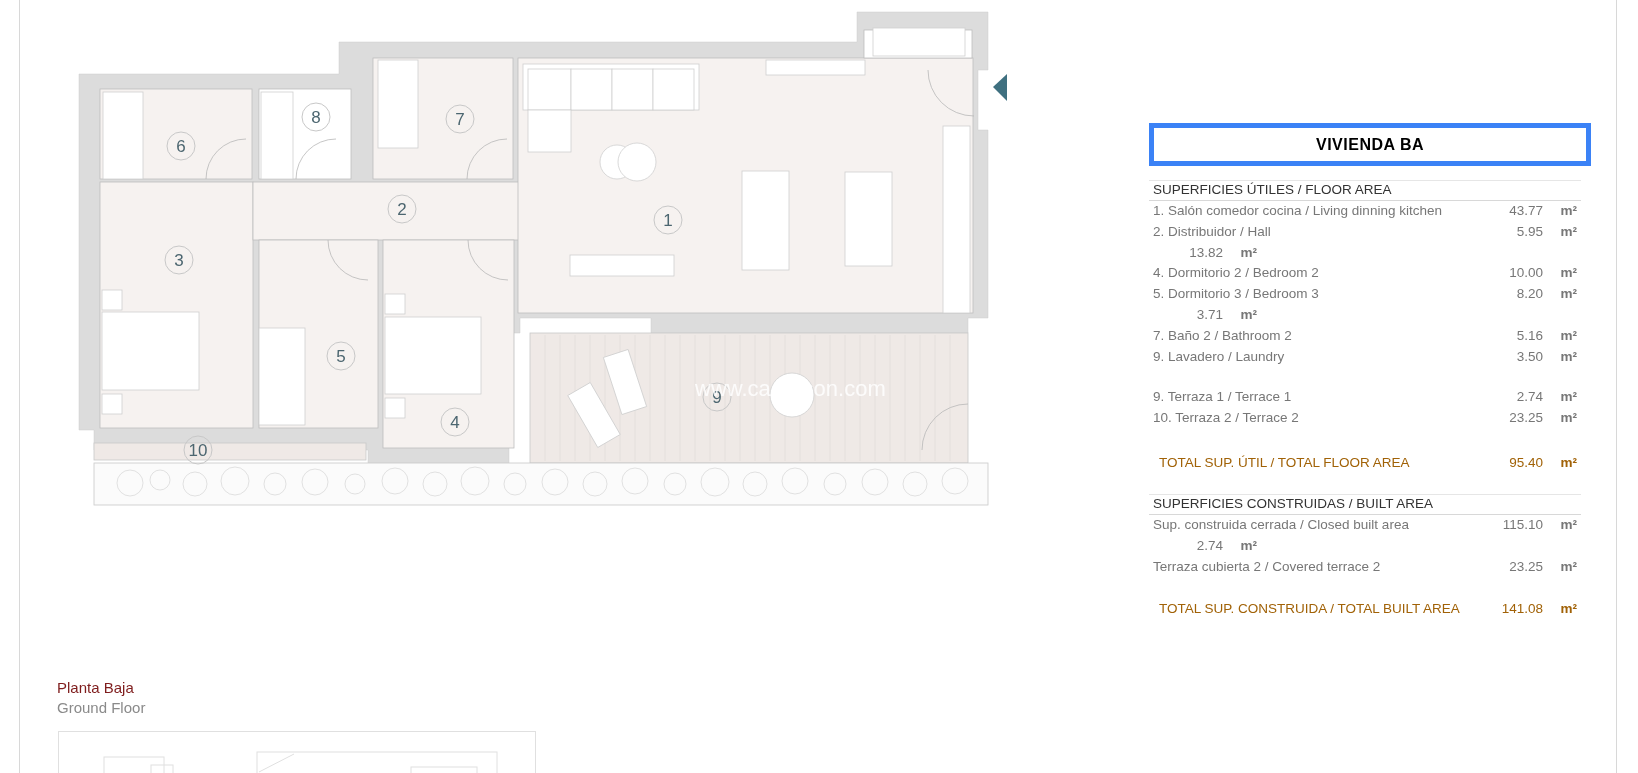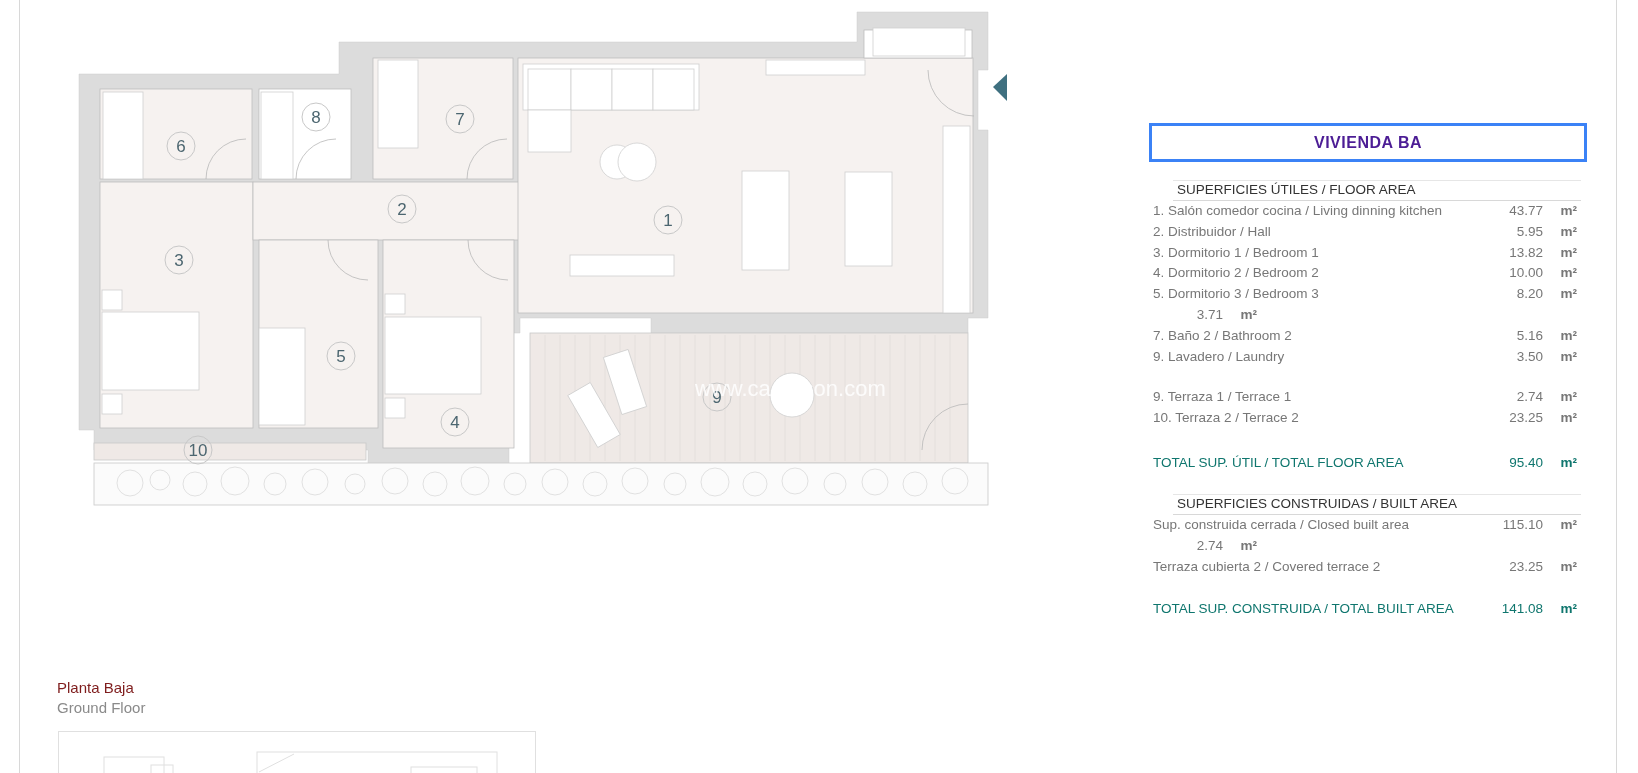--- a/index.html
+++ b/index.html
@@ -2,29 +2,29 @@
 <html><head>
 <meta charset="utf-8">
 <style>
   html,body{margin:0;padding:0;background:#fff;}
   body{width:1638px;height:773px;position:relative;overflow:hidden;font-family:"Liberation Sans",sans-serif;}
   .frame-l{position:absolute;left:19px;top:0;width:1px;height:773px;background:#d8d8d8;}
   .frame-r{position:absolute;left:1616px;top:0;width:1px;height:773px;background:#d8d8d8;}
   svg.plan{position:absolute;left:0;top:0;}
   .num{font-family:"Liberation Sans",sans-serif;font-size:17px;fill:#4c6670;text-anchor:middle;dominant-baseline:central;}
   .wm{font-family:"Liberation Sans",sans-serif;font-size:22px;fill:#ffffff;opacity:.85;}
-  .title-box{position:absolute;left:1149px;top:123px;width:432px;height:33px;border:3px solid #3b82f6;display:flex;align-items:center;justify-content:center;font-weight:bold;font-size:16px;color:#4c1d95;letter-spacing:.5px;}
+  .title-box{position:absolute;left:1149px;top:123px;width:432px;height:33px;border:5px solid #3b82f6;display:flex;align-items:center;justify-content:center;font-weight:bold;font-size:16px;color:#000000;letter-spacing:.5px;}
   .tbl{position:absolute;left:1149px;width:432px;font-size:13.5px;color:#777;}
   .tbl .hdr{color:#333;font-size:13.5px;border-bottom:1px solid #d8d8d8;padding:0 4px 2px 4px;height:17px;line-height:17px;}
-  .tbl .hdr.top{border-top:1px solid #e6e6e6;margin-left:24px;}
+  .tbl .hdr.top{border-top:1px solid #e6e6e6;}
   .row{display:flex;height:20.8px;line-height:20.8px;padding:0 4px;}
   .row .lbl{flex:1;white-space:nowrap;}
   .row .val{width:70px;text-align:right;}
   .row .unit{width:34px;text-align:right;font-weight:bold;}
-  .row.total{color:#0f766e;}
+  .row.total{color:#a16207;margin-left:6px;}
   .gap{height:20px;}
   .caption{position:absolute;left:57px;top:678px;font-size:15px;line-height:20px;}
   .caption .es{color:#7f1d1d;}
   .caption .en{color:#8a8a8a;}
   .preview{position:absolute;left:58px;top:731px;width:476px;height:60px;border:1px solid #e0e0e0;}
 </style>
 </head>
 <body>
 
 <div class="frame-l"></div>
@@ -202,21 +202,20 @@
       <span class="lbl">1. Salón comedor cocina / Living dinning kitchen</span>
       <span class="val">43.77</span>
       <span class="unit">m²</span>
     </div>
   <div class="row">
       <span class="lbl">2. Distribuidor / Hall</span>
       <span class="val">5.95</span>
       <span class="unit">m²</span>
     </div>
   <div class="row">
-      <span class="lbl">3. Dormitorio 1 / Bedroom 1</span>
       <span class="val">13.82</span>
       <span class="unit">m²</span>
     </div>
   <div class="row">
       <span class="lbl">4. Dormitorio 2 / Bedroom 2</span>
       <span class="val">10.00</span>
       <span class="unit">m²</span>
     </div>
   <div class="row">
       <span class="lbl">5. Dormitorio 3 / Bedroom 3</span>

